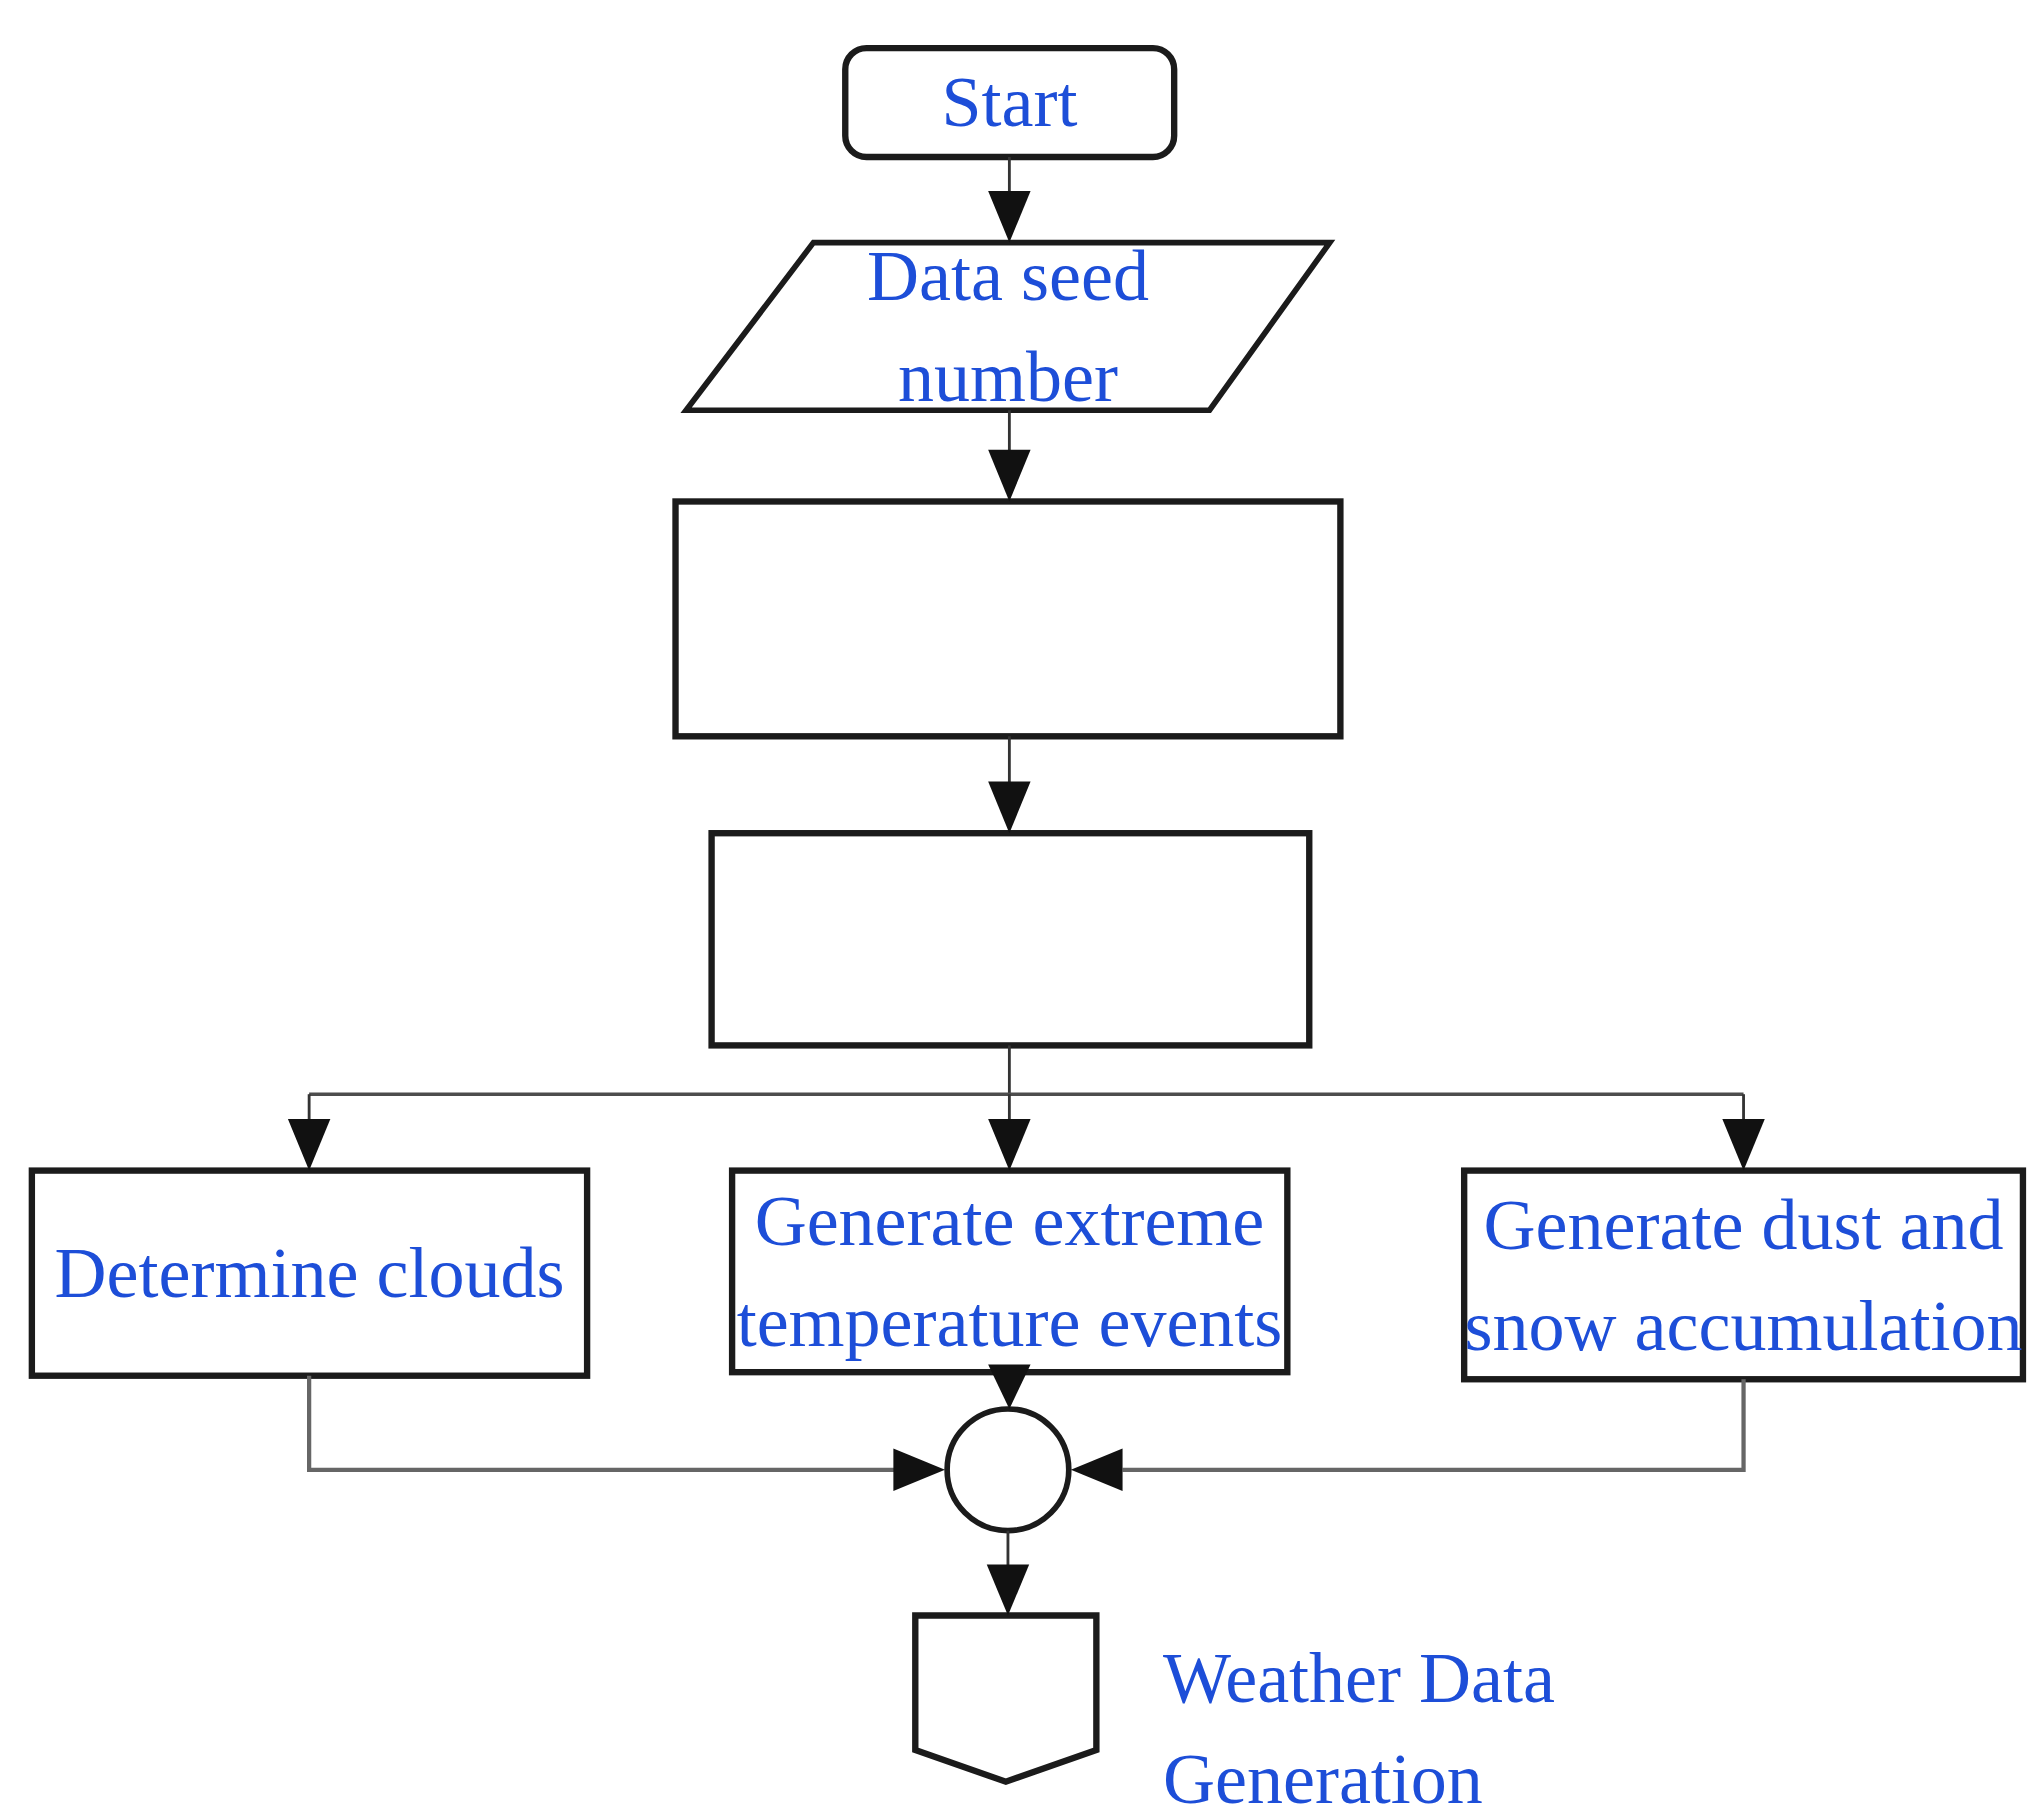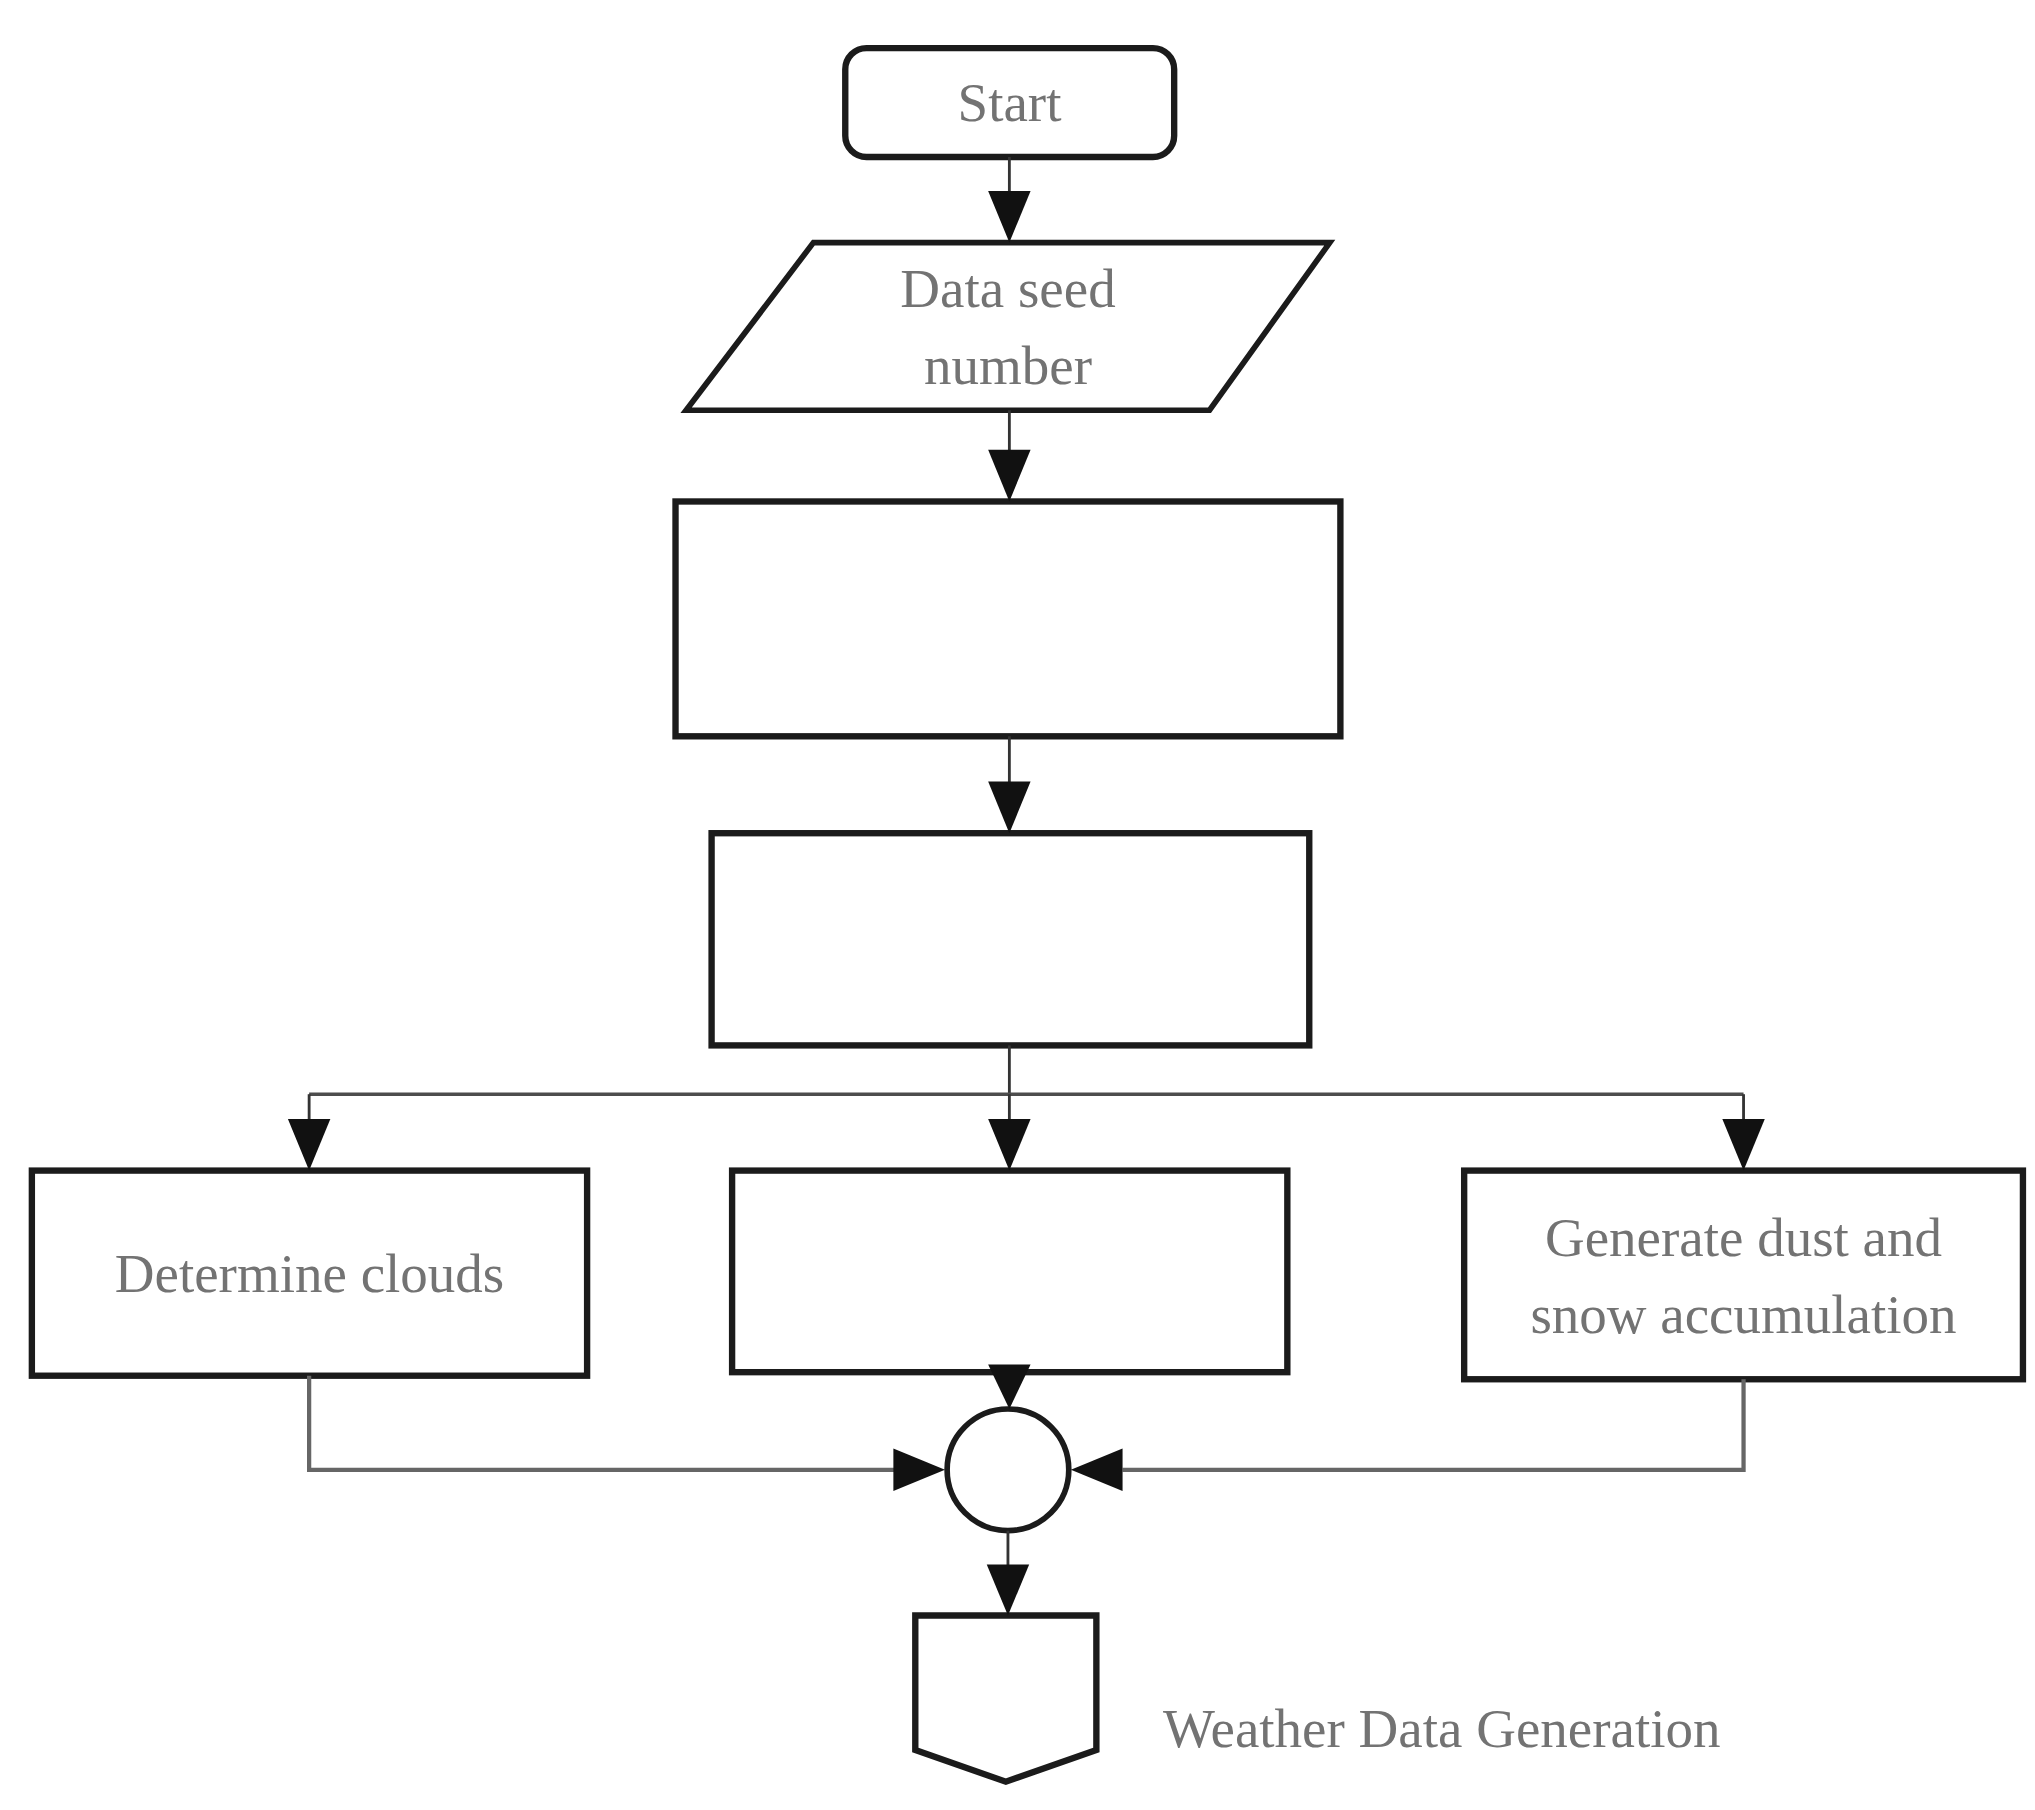--- a/index.html
+++ b/index.html
@@ -20,23 +20,23 @@
     left: 0;
     top: 0;
   }
   .lbl {
     position: absolute;
     display: flex;
     align-items: center;
     justify-content: center;
     text-align: center;
     white-space: pre-line;
-    font-size: 55px;
+    font-size: 72px;
     line-height: 1.40;
-    color: #737373;
+    color: #1d4ed8;
     pointer-events: none;
   }
   .lbl-left {
     justify-content: flex-start;
     text-align: left;
   }
   .shape {
     fill: #ffffff;
     stroke: #1b1b1b;
   }
@@ -121,20 +121,22 @@
 
   <div class="lbl" style="left:845px; top:48px; width:329px; height:109px;">Start</div>
 
   <div class="lbl" style="left:686px; top:243px; width:644px; height:168px;">Data seed
 number</div>
 
 
 
   <div class="lbl" style="left:32px; top:1171px; width:555px; height:205px;">Determine clouds</div>
 
+  <div class="lbl" style="left:732px; top:1171px; width:555px; height:202px;">Generate extreme
+temperature events</div>
 
   <div class="lbl" style="left:1464px; top:1171px; width:559px; height:209px;">Generate dust and
 snow accumulation</div>
 
   <div class="lbl lbl-left" style="left:1123px; top:1679px; width:679px; height:99px;margin-left:40px;">Weather Data Generation</div>
 
 </div>
 
 
 </body></html>

